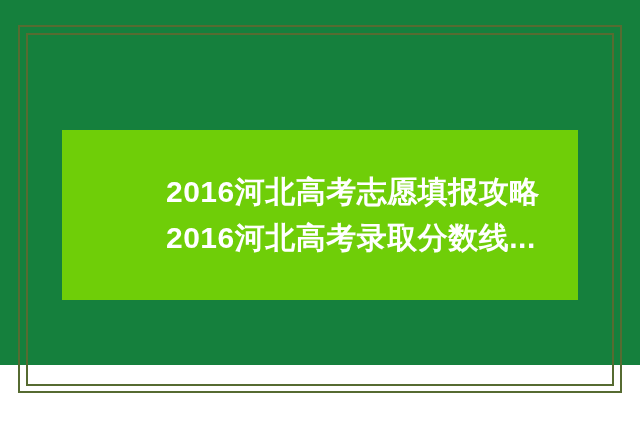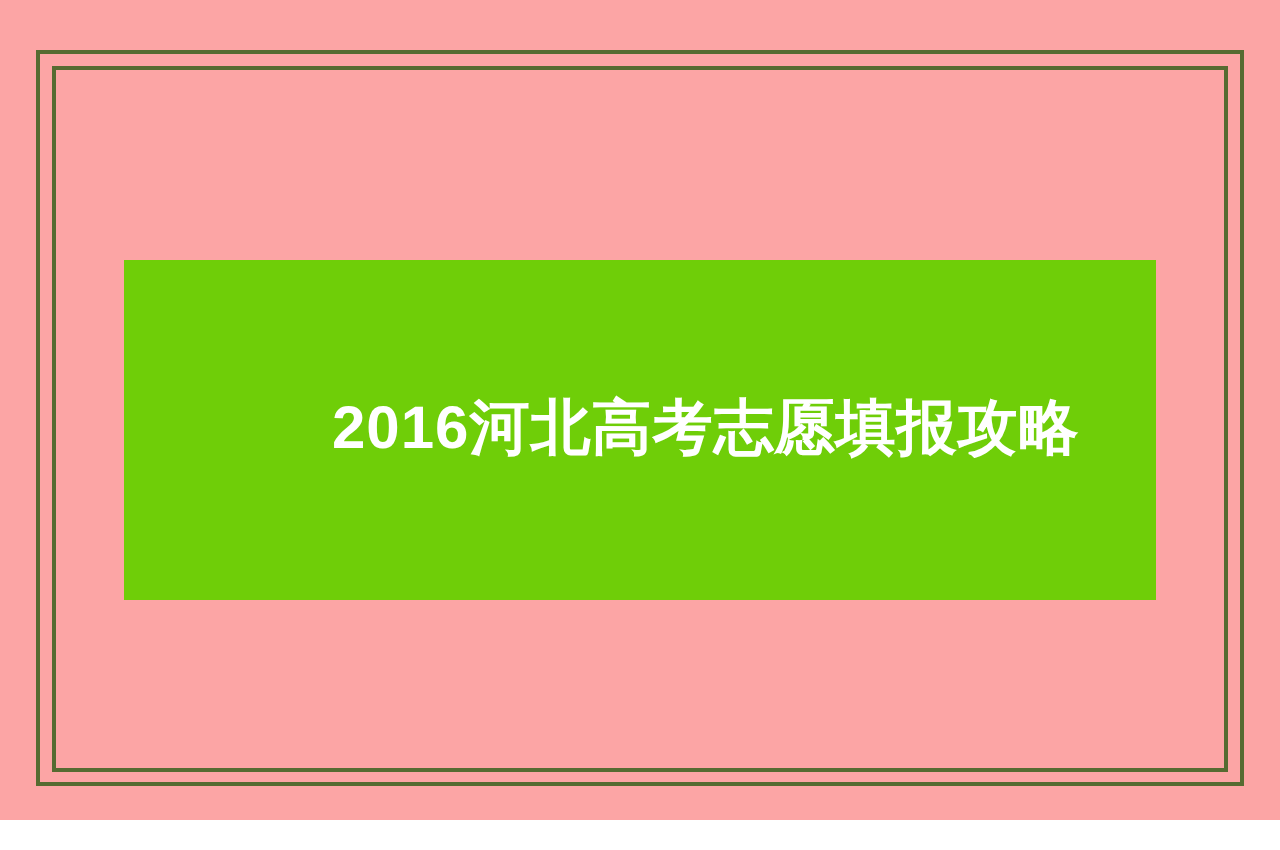--- a/index.html
+++ b/index.html
@@ -11,22 +11,22 @@
     width: 640px;
     height: 425px;
     overflow: hidden;
     font-family: "Liberation Sans", "DejaVu Sans", sans-serif;
   }
 
   
   .canvas {
     position: relative;
     width: 640px;
-    height: 410px;
-    background: #fca5a5;
+    height: 365px;
+    background: #15803d;
     box-sizing: border-box;
   }
 
   
   .frame-outer {
     position: absolute;
     left: 18px;
     top: 25px;
     width: 604px;
     height: 368px;
@@ -81,15 +81,16 @@
 <body>
 
 <div class="canvas">
 
   <div class="frame-outer"></div>
 
   <div class="frame-inner"></div>
 
   <div class="text-panel">
     <div class="headline-line">2016河北高考志愿填报攻略</div>
+    <div class="headline-line headline-line-2">2016河北高考录取分数线...</div>
   </div>
 
 </div>
 
 </body></html>

